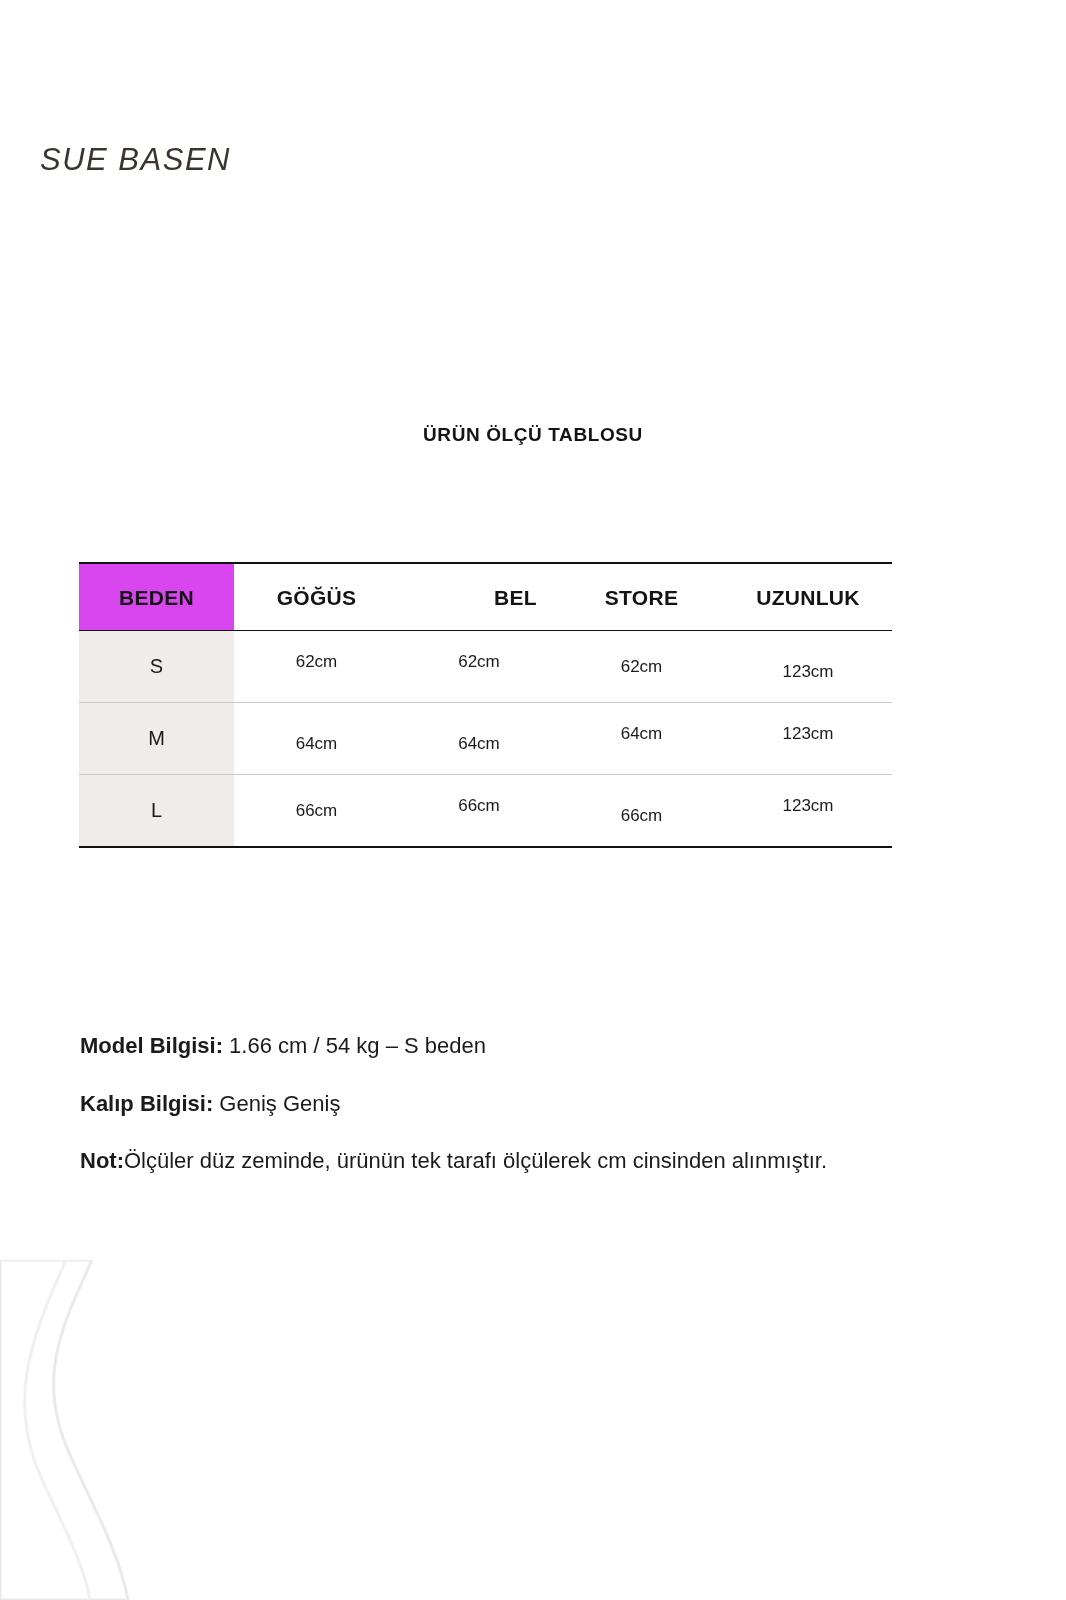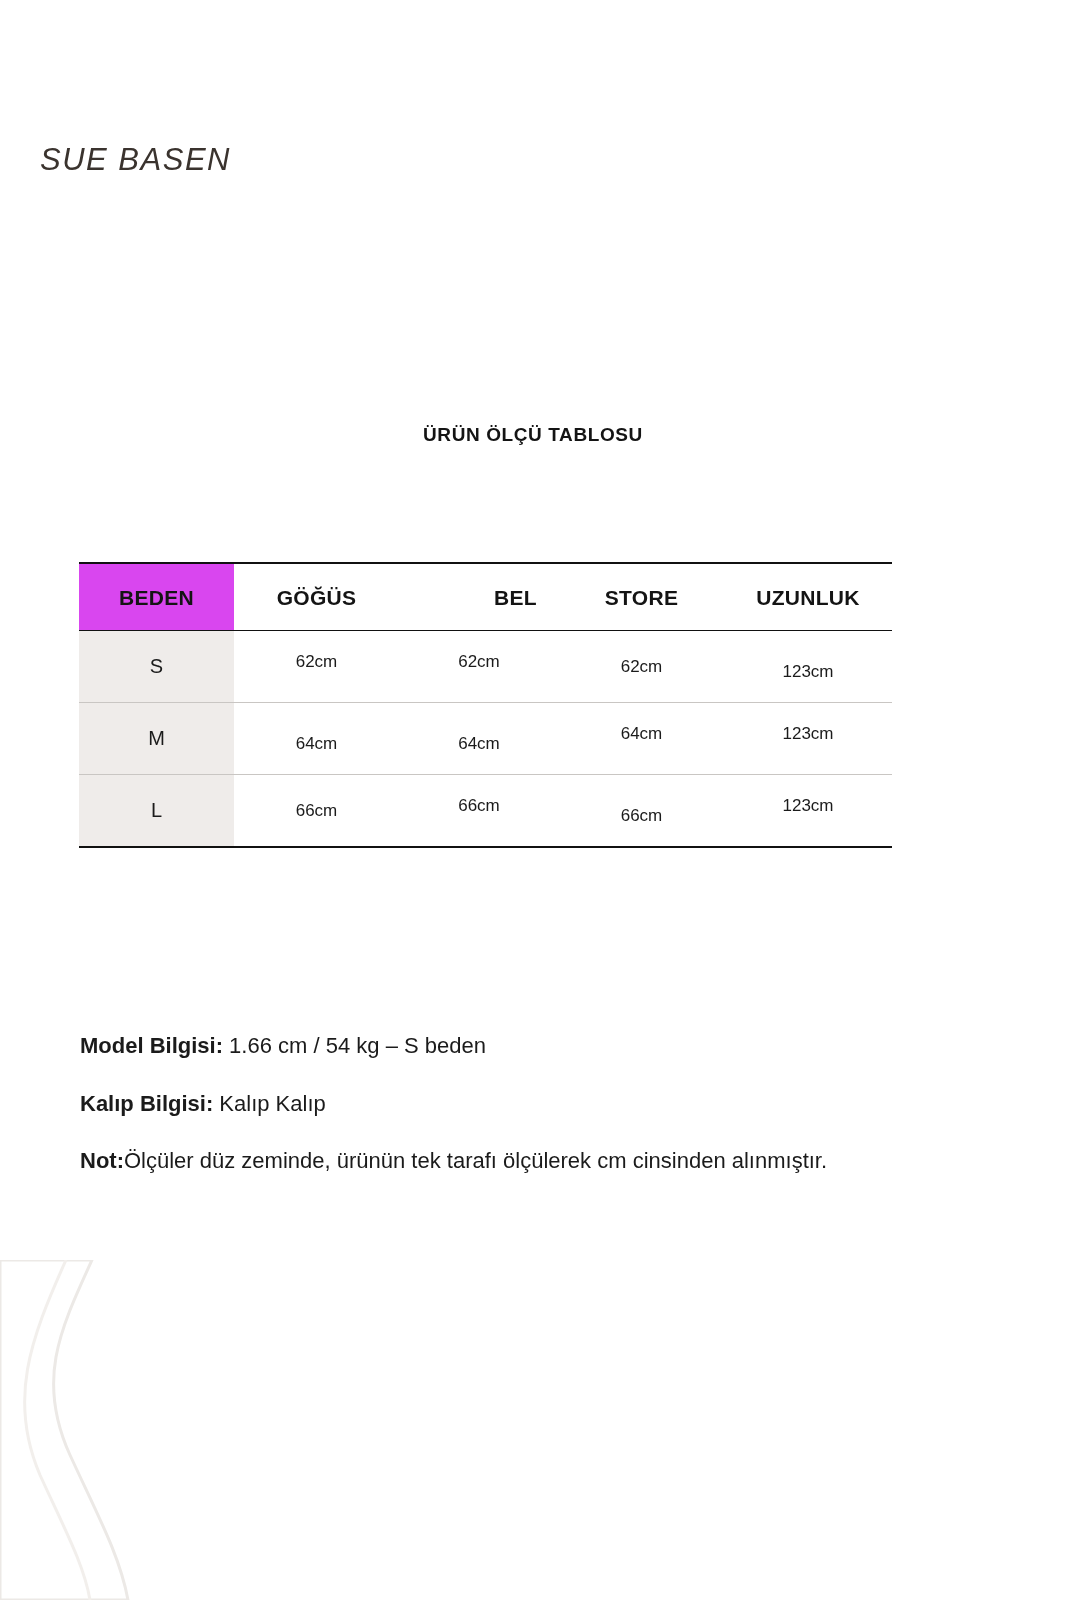--- a/index.html
+++ b/index.html
@@ -170,21 +170,21 @@
       </tr>
     </tbody>
   </table>
 </div>
 
 <div class="notes">
   <div class="line">
     <b>Model Bilgisi:</b><span class="val"> 1.66 cm / 54 kg – S beden</span>
   </div>
   <div class="line">
-    <b>Kalıp Bilgisi:</b><span class="val">  Kalıp Kalıp</span>
+    <b>Kalıp Bilgisi:</b><span class="val">  Geniş Geniş</span>
   </div>
   <div class="line">
     <b>Not:</b><span class="val">Ölçüler düz zeminde, ürünün tek tarafı ölçülerek cm cinsinden alınmıştır.</span>
   </div>
 </div>
 
 <svg class="swoosh" viewBox="0 0 200 340">
   <path d="M92 0 C60 70 36 120 70 195 C98 256 120 296 128 340 L0 340 L0 0 Z" fill="none" stroke="#ece9e6" stroke-width="3"></path>
   <path d="M66 0 C30 80 8 140 40 215 C66 272 84 305 90 340" fill="none" stroke="#f2efec" stroke-width="3"></path>
 </svg>

